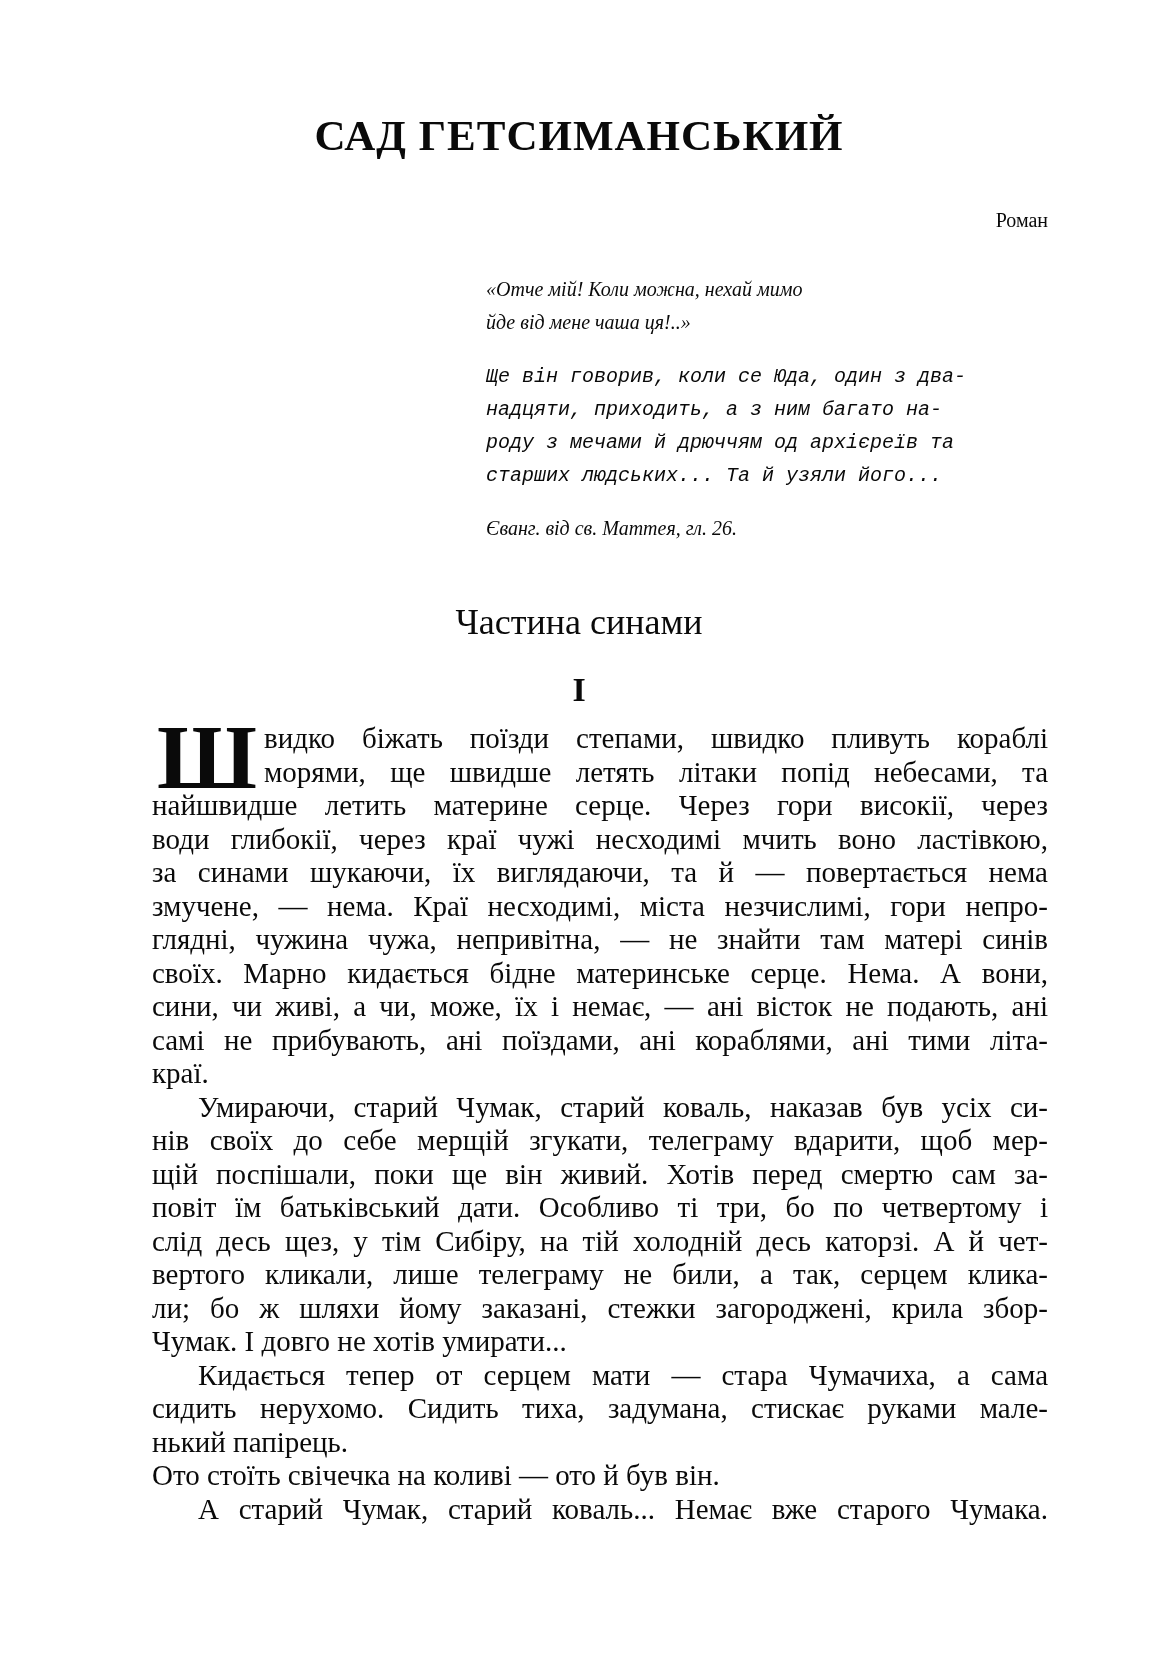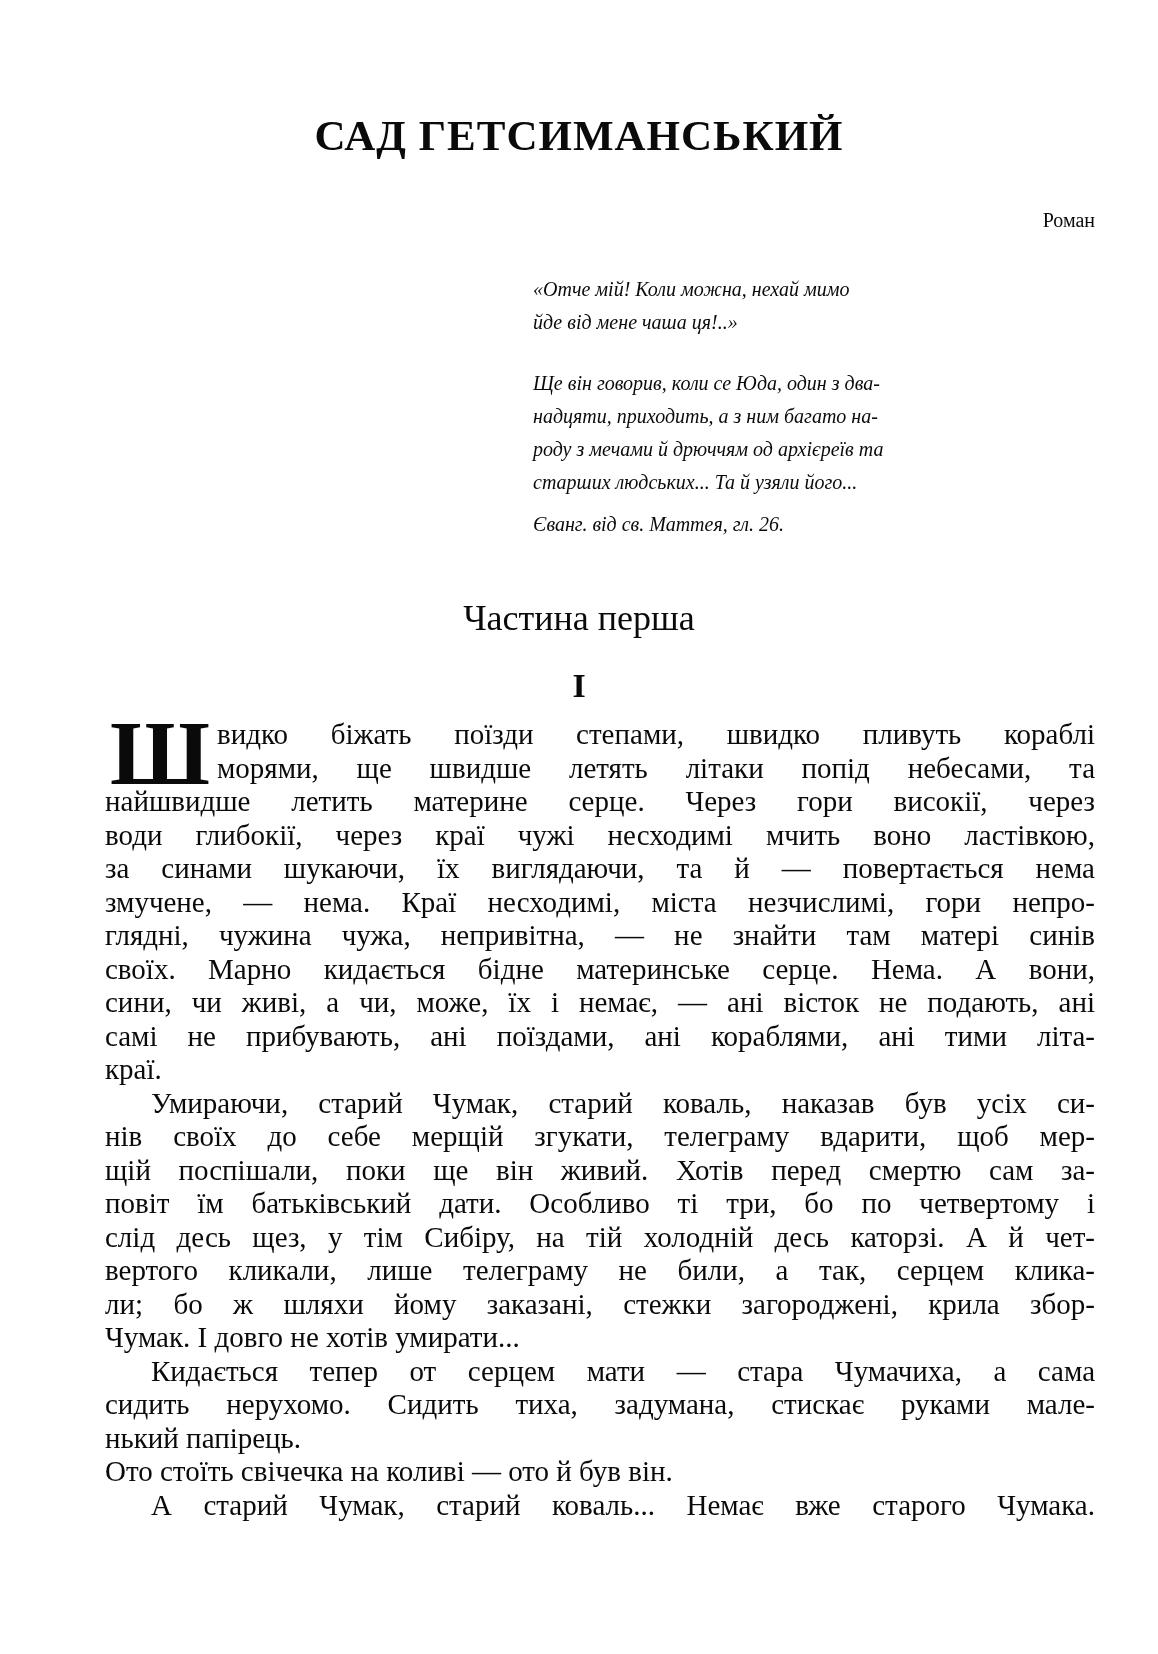--- a/index.html
+++ b/index.html
@@ -7,21 +7,21 @@
     padding: 0;
     background: #e8e8e8;
   }
   .page {
     position: relative;
     width: 1158px;
     height: 1654px;
     margin: 0 auto;
     background: #ffffff;
     box-sizing: border-box;
-    padding: 0 63px;
+    padding: 0 110px;
     font-family: "Liberation Serif", "DejaVu Serif", serif;
     color: #0a0a0a;
     overflow: hidden;
   }
   .book-title {
     margin: 113px 0 0 0;
     font-size: 43px;
     line-height: 46px;
     font-weight: bold;
     text-align: center;
@@ -36,24 +36,25 @@
   .epigraph {
     margin-top: 36px;
     margin-left: auto;
     width: 562px;
     font-style: italic;
     font-size: 20px;
     line-height: 33px;
     text-align: left;
   }
   .epigraph .quote + .quote {
-    margin-top: 28px;
+    margin-top: 21px;
+    font-family: Liberation Mono, monospace;
   }
   .epigraph .attribution {
-    margin-top: 9px;
+    margin-top: 20px;
   }
   .part-heading {
     margin-top: 57px;
     font-size: 36px;
     line-height: 40px;
     text-align: center;
   }
   .chapter-number {
     margin-top: 30px;
     font-size: 34px;
@@ -106,21 +107,21 @@
     </div>
     <div class="quote">
       <div class="eline">Ще він говорив, коли се Юда, один з два-</div>
       <div class="eline">надцяти, приходить, а з ним багато на-</div>
       <div class="eline">роду з мечами й дрюччям од архієреїв та</div>
       <div class="eline">старших людських... Та й узяли його...</div>
     </div>
     <div class="attribution">Єванг. від св. Маттея, гл. 26.</div>
   </div>
 
-  <div class="part-heading">Частина перша</div>
+  <div class="part-heading">Частина синами</div>
 
   <div class="chapter-number">І</div>
 
   <div class="body-text" id="body-text">
       <div class="paragraph">
         <span class="dropcap">Ш</span>
         <div class="line">видко біжать поїзди степами, швидко пливуть кораблі</div>
         <div class="line">морями, ще швидше летять літаки попід небесами, та</div>
         <div class="line">найшвидше летить материне серце. Через гори високії, через</div>
         <div class="line">води глибокії, через краї чужі несходимі мчить воно ластівкою,</div>

